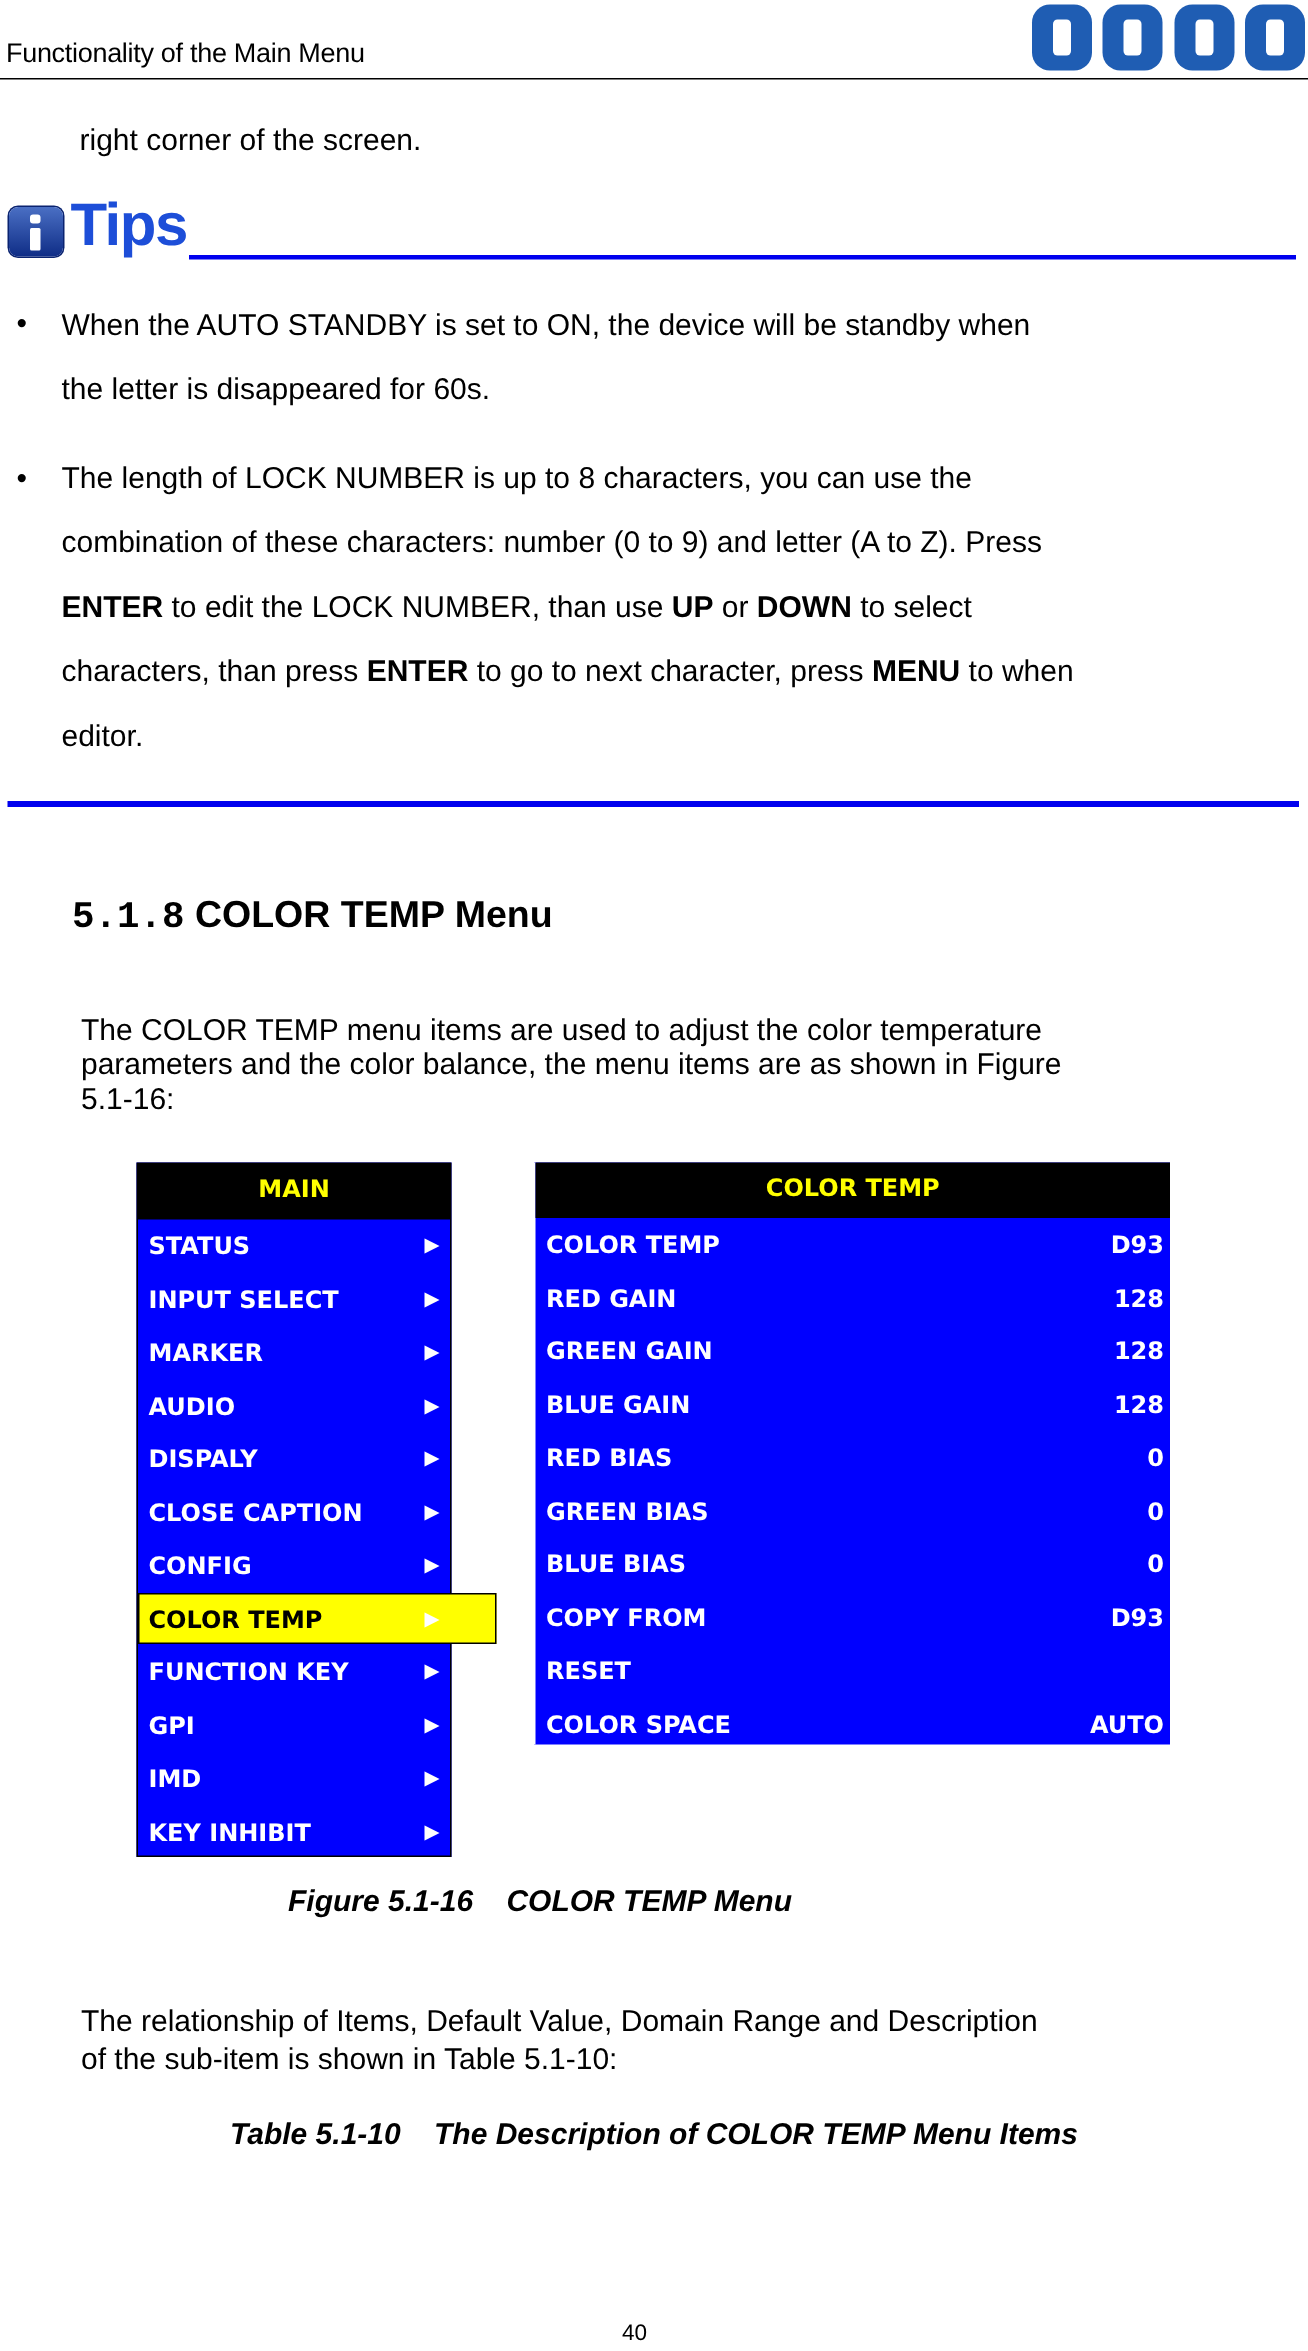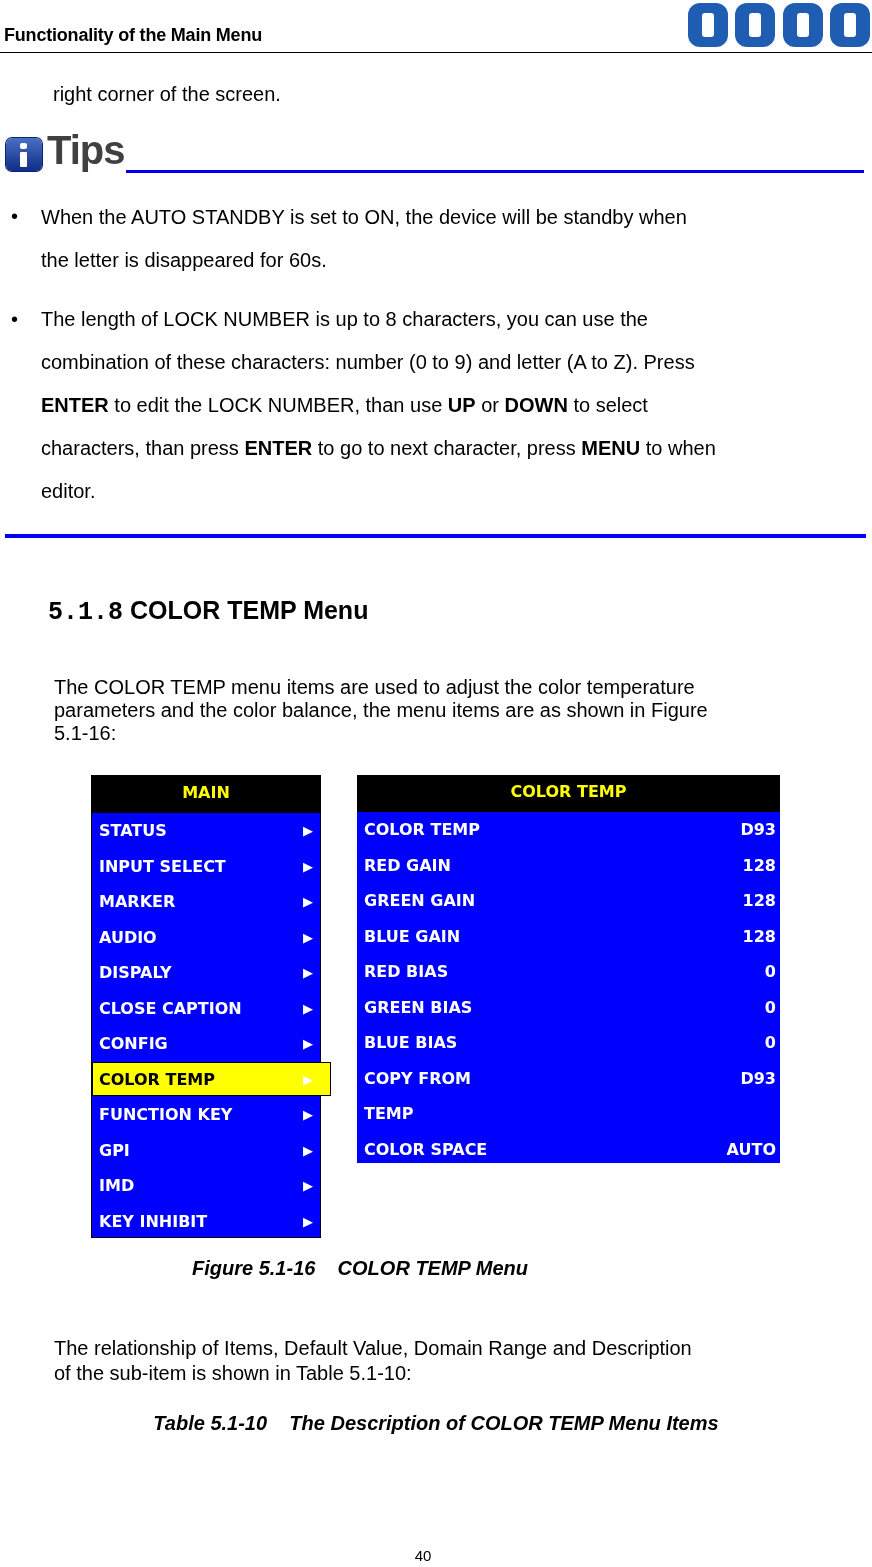--- a/index.html
+++ b/index.html
@@ -2,21 +2,21 @@
 <html><head>
   <meta charset="utf-8">
   <style>
     html, body { margin: 0; padding: 0; background: #ffffff; }
     body {
       width: 872px; height: 1567px; position: relative; overflow: hidden;
       font-family: "Liberation Sans", sans-serif; color: #000;
     }
     .abs { position: absolute; }
     .running-header {
-      left: 4px; top: 25px; font-weight: bold; font-size: 18px; letter-spacing: -0.2px; text-align: center;
+      left: 4px; top: 25px; font-weight: normal; font-size: 18px; letter-spacing: -0.2px; text-align: center;
     }
     .header-rule { left: 0; top: 52px; width: 872px; height: 1px; background: #000; }
     .logo {
       left: 688px; top: 2px; width: 182px; height: 46px;
       display: flex; align-items: center; justify-content: space-between;
     }
     .logo span {
       display: block; width: 40px; height: 44px; background: #1f5db3;
       border-radius: 12px; position: relative;
     }
@@ -31,37 +31,37 @@
     }
     .tips-icon::before {
       content: ""; position: absolute; left: 14px; top: 5px; width: 7px; height: 6px;
       background: #fff; border-radius: 2px;
     }
     .tips-icon::after {
       content: ""; position: absolute; left: 14px; top: 14px; width: 7px; height: 15px;
       background: #fff; border-radius: 1px;
     }
     .tips-label {
-      left: 47px; top: 128px; font-size: 40px; font-weight: bold; color: #404040;
+      left: 47px; top: 128px; font-size: 40px; font-weight: bold; color: #1d4ed8;
       letter-spacing: -1px;
     }
     .tips-rule-top { left: 126px; top: 170px; width: 738px; height: 3px; background: #0000ee; }
     .tips-rule-bottom { left: 5px; top: 534px; width: 861px; height: 4px; background: #0000ee; }
     .bullet { left: 11px; font-size: 20px; }
     .section-heading { left: 48px; top: 596px; font-size: 25px; font-weight: bold; }
     .section-heading .num { font-family: Liberation Mono, monospace; }
     .para { font-size: 20px; line-height: 23px; }
     .figure {
       left: 91px; top: 775px; width: 690px; height: 465px;
     }
     .menu {
       position: absolute; top: 0; font-family: "DejaVu Sans", sans-serif;
       font-weight: bold; color: #fff;
     }
-    .menu-main { left: 0; width: 230px; height: 463px; background: #0000ff; border: 1px solid #000; box-sizing: border-box; }
+    .menu-main { left: 0; width: 210px; height: 463px; background: #0000ff; border: 1px solid #000; box-sizing: border-box; }
     .menu-sub { left: 265px; width: 424px; height: 388px; background: #0000ff; border-left: 1px solid #fff; box-sizing: border-box; }
     .menu-header {
       height: 37px; background: #000; color: #ffff00; text-align: center;
       font-size: 16px; line-height: 34px;
     }
     .menu-row {
       height: 35.5px; position: relative; font-size: 16px; line-height: 36px;
       padding-left: 7px; box-sizing: border-box;
     }
     .menu-row .arrow {
@@ -146,21 +146,21 @@
   <div class="menu menu-sub">
     <div class="menu-header">COLOR TEMP</div>
     <div class="menu-row"><span class="label">COLOR TEMP</span><span class="value">D93</span></div>
     <div class="menu-row"><span class="label">RED GAIN</span><span class="value">128</span></div>
     <div class="menu-row"><span class="label">GREEN GAIN</span><span class="value">128</span></div>
     <div class="menu-row"><span class="label">BLUE GAIN</span><span class="value">128</span></div>
     <div class="menu-row"><span class="label">RED BIAS</span><span class="value">0</span></div>
     <div class="menu-row"><span class="label">GREEN BIAS</span><span class="value">0</span></div>
     <div class="menu-row"><span class="label">BLUE BIAS</span><span class="value">0</span></div>
     <div class="menu-row"><span class="label">COPY FROM</span><span class="value">D93</span></div>
-    <div class="menu-row"><span class="label">TEMP</span><span class="value"></span></div>
+    <div class="menu-row"><span class="label">RESET</span><span class="value"></span></div>
     <div class="menu-row"><span class="label">COLOR SPACE</span><span class="value">AUTO</span></div>
   </div>
 </div>
 
 <div class="abs caption" style="white-space:pre;">Figure 5.1-16    COLOR TEMP Menu</div>
 
 <div class="abs para" style="left:54px; top:1337px;">The relationship of Items, Default Value, Domain Range and Description</div>
 <div class="abs para" style="left:54px; top:1362px;">of the sub-item is shown in Table 5.1-10:</div>
 
 <div class="abs table-caption" style="white-space:pre;">Table 5.1-10    The Description of COLOR TEMP Menu Items</div>

